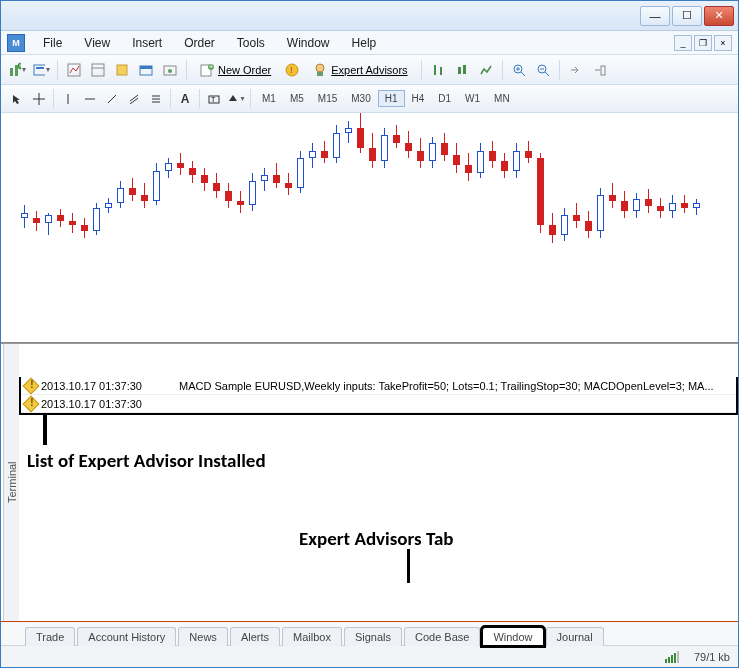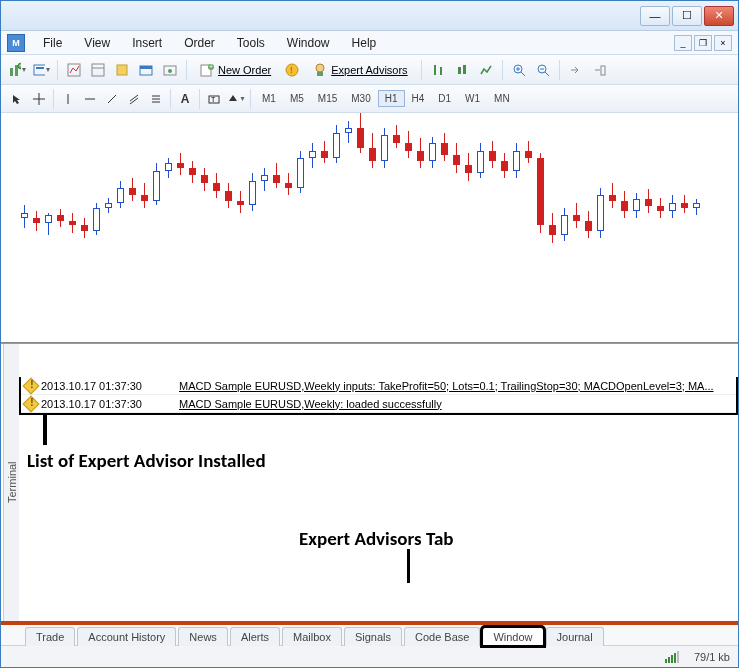--- a/index.html
+++ b/index.html
@@ -38,29 +38,29 @@
 .terminal-label { position: absolute; left: 2px; bottom: 24px; top: 0; width: 16px; writing-mode: vertical-rl; transform: rotate(180deg); font-size: 11px; color: #555; background: #f0f2f5; border-right: 1px solid #ccc; display: flex; align-items: center; justify-content: center; padding: 2px 0; }
 
 .grid-head { height: 20px; display: flex; background: linear-gradient(#fdfdfe,#eceef2); border: 2px solid #000; border-bottom: 1px solid #000; margin-left: 18px; }
 .grid-head .gh { padding: 2px 8px; font-size: 11px; border-right: 1px solid #d0d4da; display: flex; align-items: center; }
 .gh-time { width: 150px; }
 .gh-msg { flex: 1; }
 
 .grid-body { border: 2px solid #000; border-top: 0; margin-left: 18px; margin-top: 33px; }
 .grid-row { height: 18px; display: flex; align-items: center; font-size: 11px; border-bottom: 1px solid #eee; }
 .grid-row .rc-time { width: 150px; padding-left: 4px; display: flex; align-items: center; gap: 4px; }
-.grid-row .rc-msg { flex: 1; padding-left: 8px; white-space: nowrap; overflow: hidden; text-overflow: ellipsis; text-decoration: underline; }
+.grid-row .rc-msg { flex: 1; padding-left: 8px; white-space: nowrap; overflow: hidden; text-overflow: ellipsis; }
 .warn-ico { width: 12px; height: 12px; background: #f5c842; border: 1px solid #c49a1a; transform: rotate(45deg); position: relative; flex-shrink: 0; }
 .warn-ico::after { content: "!"; position: absolute; transform: rotate(-45deg); left: 3px; top: -2px; font-size: 10px; font-weight: bold; color: #6b4a00; }
 
 .annotations { flex: 1; margin-left: 18px; position: relative; background: #fff; }
 .ann-line { position: absolute; background: #000; }
 .ann-text { position: absolute; font-size: 19px; font-weight: bold; color: #000; font-family: Calibri, sans-serif; }
 
-.tabbar { height: 24px; display: flex; align-items: flex-end; padding: 0 4px 0 24px; background: #f7f8fa; border-top: 4px solid #c2410c; gap: 0; }
+.tabbar { height: 24px; display: flex; align-items: flex-end; padding: 0 4px 0 24px; background: #f7f8fa; border-top: 1px solid #c2410c; gap: 0; }
 .tab { padding: 3px 10px; font-size: 11px; color: #444; border: 1px solid #c0c6d0; border-bottom: none; background: #eef1f5; cursor: pointer; margin-right: 2px; border-radius: 3px 3px 0 0; position: relative; top: 1px; }
 .tab.active { background: #fff; font-weight: normal; }
 .tab.highlighted { outline: 3px solid #000; outline-offset: -1px; z-index: 5; }
 
 .statusbar { height: 22px; display: flex; align-items: center; justify-content: flex-end; padding: 0 8px; background: #f2f4f7; border-top: 1px solid #d0d4da; font-size: 11px; color: #444; gap: 12px; }
 .conn-bars { display: flex; align-items: flex-end; gap: 1px; height: 12px; }
 .conn-bars span { width: 2px; background: #3a8a3a; }
 .conn-bars span:nth-child(1){height:4px} .conn-bars span:nth-child(2){height:6px} .conn-bars span:nth-child(3){height:8px} .conn-bars span:nth-child(4){height:10px} .conn-bars span:nth-child(5){height:12px}
 .conn-bars span.g { background: #bcbcbc; }
 
@@ -520,21 +520,20 @@
             <span class="warn-ico"></span>
             <span>2013.10.17 01:37:30</span>
           </div>
           <div class="rc-msg">MACD Sample EURUSD,Weekly inputs: TakeProfit=50; Lots=0.1; TrailingStop=30; MACDOpenLevel=3; MA...</div>
         </div>
         <div class="grid-row">
           <div class="rc-time">
             <span class="warn-ico"></span>
             <span>2013.10.17 01:37:30</span>
           </div>
-          <div class="rc-msg">MACD Sample EURUSD,Weekly: loaded successfully</div>
         </div>
       </div>
 
     <div class="annotations">
       <div class="ann-line" style="left:24px;top:0;width:4px;height:30px"></div>
       <div class="ann-text" style="left:8px;top:34px">List of Expert Advisor Installed</div>
       <div class="ann-text" style="left:280px;top:112px">Expert Advisors Tab</div>
       <div class="ann-line" style="left:388px;top:134px;width:3px;height:34px"></div>
     </div>
 

